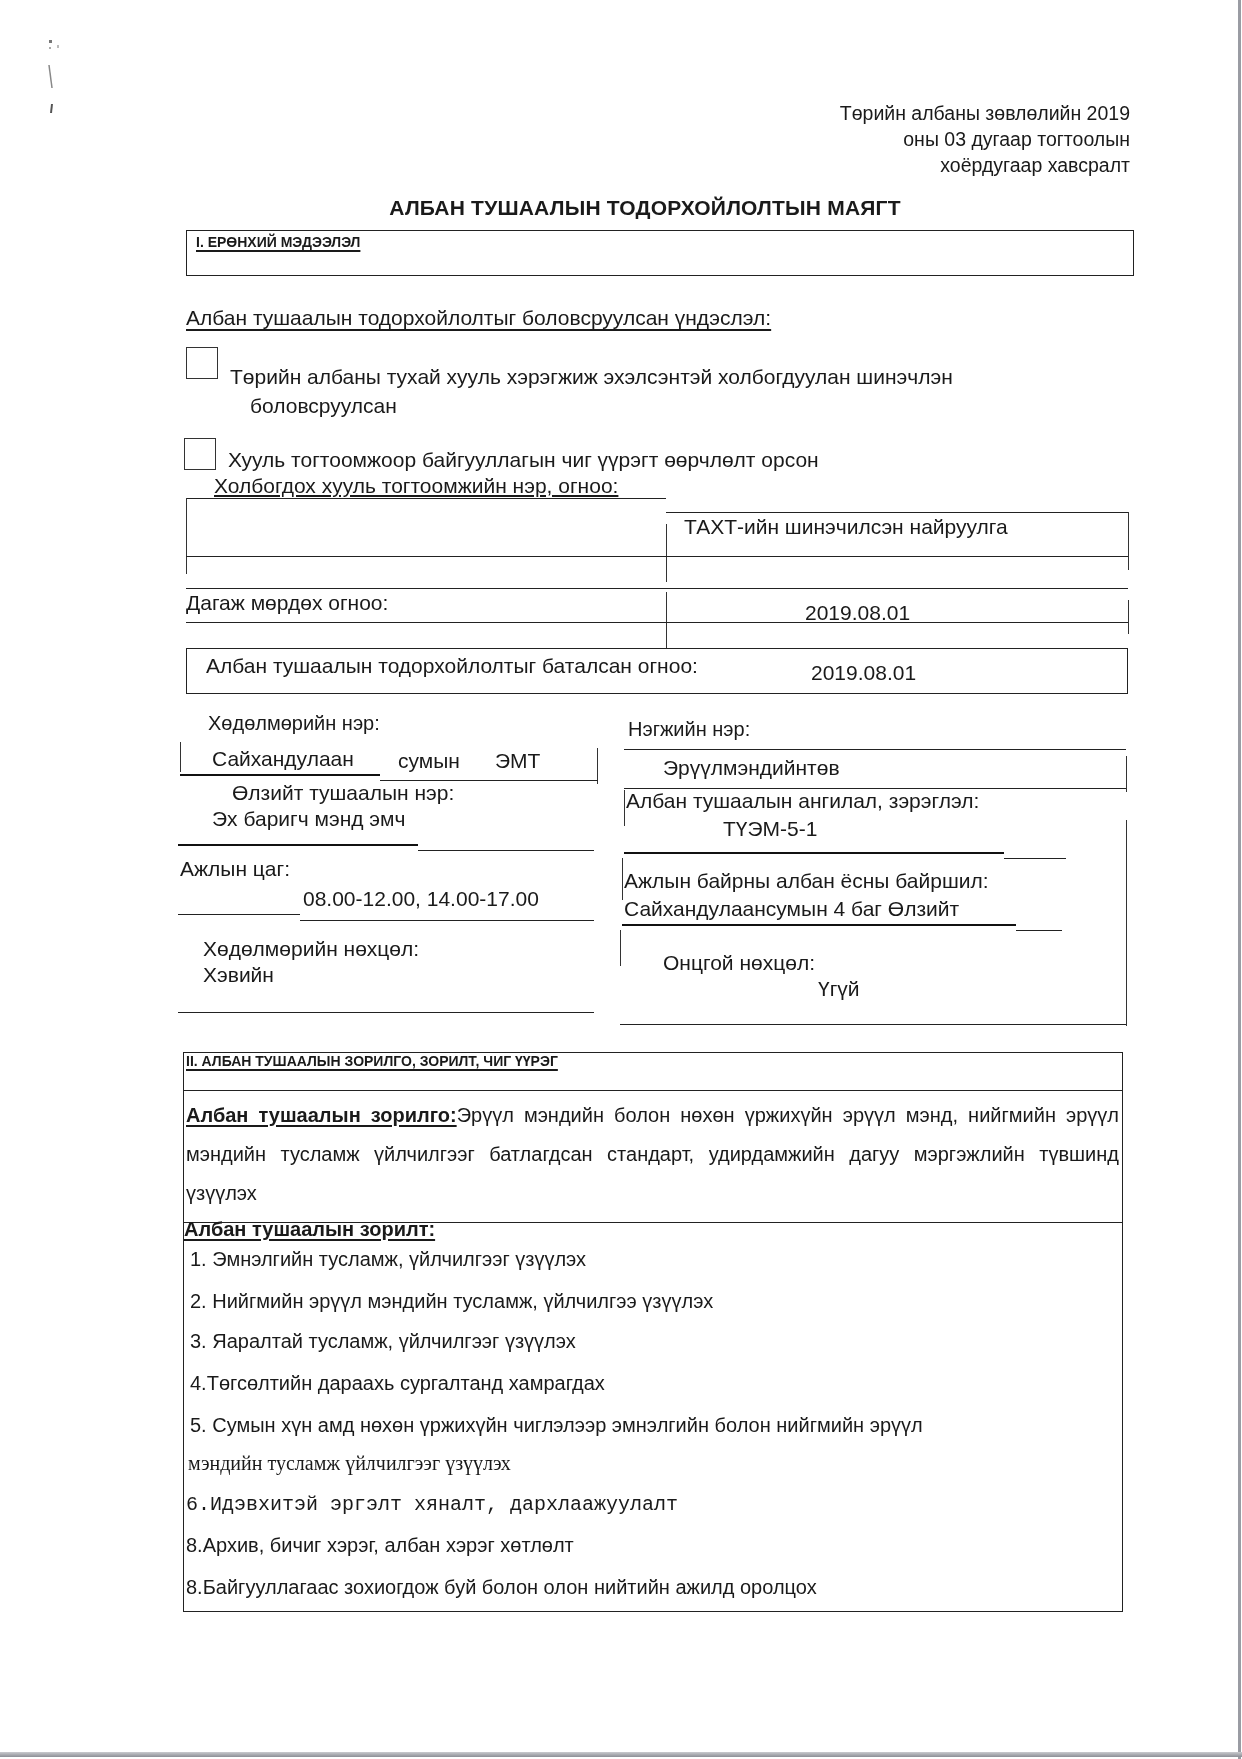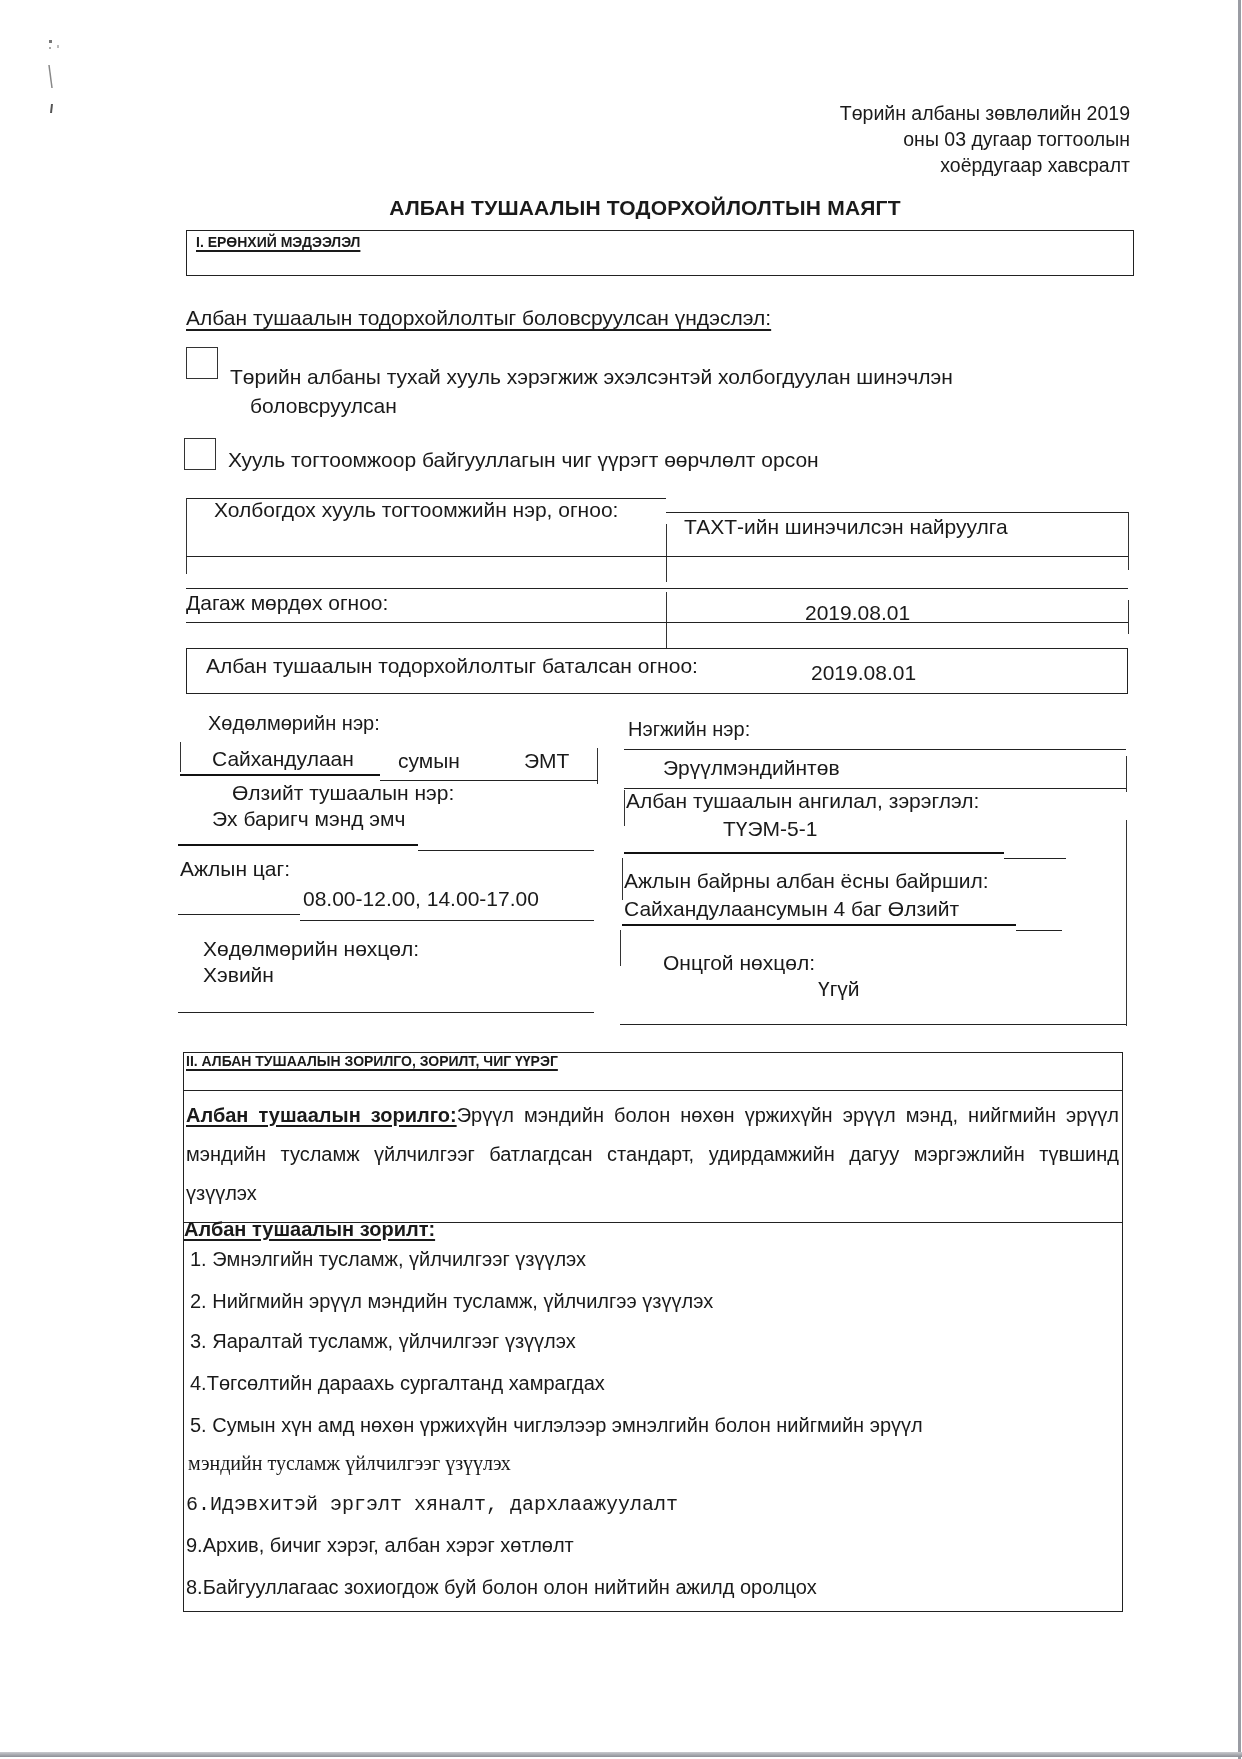--- a/index.html
+++ b/index.html
@@ -102,42 +102,42 @@
 
 <div class="checkbox" style="left:184px; top:438px;"></div>
 <div class="abs txt" style="left:228px; top:447px;">Хууль тогтоомжоор байгууллагын чиг үүрэгт өөрчлөлт орсон</div>
 
 <div class="hline" style="left:186px; top:498px; width:480px;"></div>
 <div class="hline" style="left:666px; top:512px; width:462px;"></div>
 <div class="vline" style="left:186px; top:498px; height:76px;"></div>
 <div class="vline" style="left:666px; top:524px; height:58px;"></div>
 <div class="vline" style="left:1128px; top:512px; height:58px;"></div>
 <div class="hline" style="left:186px; top:556px; width:942px;"></div>
-<div class="abs txt" style="left:214px; top:497px;">Холбогдох хууль тогтоомжийн нэр, огноо:</div>
+<div class="abs txt" style="left:214px; top:473px;text-decoration:underline;">Холбогдох хууль тогтоомжийн нэр, огноо:</div>
 <div class="abs txt" style="left:684px; top:514px;">ТАХТ-ийн шинэчилсэн найруулга</div>
 
 <div class="hline" style="left:186px; top:588px; width:942px;"></div>
 <div class="vline" style="left:1128px; top:600px; height:34px;"></div>
 <div class="vline" style="left:666px; top:592px; height:56px;"></div>
 <div class="hline" style="left:186px; top:622px; width:942px;"></div>
 <div class="abs txt" style="left:186px; top:590px;">Дагаж мөрдөх огноо:</div>
 <div class="abs txt" style="left:805px; top:600px;">2019.08.01</div>
 
 <div class="box" style="left:186px; top:648px; width:942px; height:46px;"></div>
 <div class="abs txt" style="left:206px; top:653px;">Албан тушаалын тодорхойлолтыг баталсан огноо:</div>
 <div class="abs txt" style="left:811px; top:660px;">2019.08.01</div>
 
 <div class="abs txt-sm" style="left:208px; top:710px;">Хөдөлмөрийн нэр:</div>
 <div class="vline" style="left:180px; top:742px; height:30px;"></div>
 <div class="vline" style="left:597px; top:748px; height:36px;"></div>
 <div class="hline-thick" style="left:180px; top:774px; width:200px;"></div>
 <div class="hline" style="left:380px; top:780px; width:218px;"></div>
 <div class="abs txt" style="left:212px; top:746px;">Сайхандулаан</div>
 <div class="abs txt" style="left:398px; top:748px;">сумын</div>
-<div class="abs txt" style="left:524px; top:748px;">ЭМТ</div>
+<div class="abs txt" style="left:495px; top:748px;">ЭМТ</div>
 
 <div class="abs txt" style="left:232px; top:780px;">Өлзийт тушаалын нэр:</div>
 <div class="abs txt" style="left:212px; top:806px;">Эх баригч мэнд эмч</div>
 <div class="hline-thick" style="left:178px; top:844px; width:240px;"></div>
 <div class="hline" style="left:418px; top:850px; width:176px;"></div>
 
 <div class="abs txt" style="left:180px; top:856px;">Ажлын цаг:</div>
 <div class="abs txt" style="left:303px; top:886px;">08.00-12.00,  14.00-17.00</div>
 <div class="hline" style="left:178px; top:914px; width:122px;"></div>
 <div class="hline" style="left:300px; top:920px; width:294px;"></div>
@@ -180,14 +180,14 @@
 <div class="hline" style="left:183px; top:1222px; width:940px;"></div>
 
 <div class="abs goal-label" style="left:184px; top:1218px; font-size:20px;">Албан тушаалын зорилт:</div>
 <div class="task-item" style="top:1248px;">1. Эмнэлгийн тусламж, үйлчилгээг үзүүлэх</div>
 <div class="task-item" style="top:1290px;">2. Нийгмийн эрүүл мэндийн тусламж, үйлчилгээ үзүүлэх</div>
 <div class="task-item" style="top:1330px;">3. Яаралтай тусламж, үйлчилгээг үзүүлэх</div>
 <div class="task-item" style="top:1372px;">4.Төгсөлтийн дараахь сургалтанд хамрагдах</div>
 <div class="task-item" style="top:1414px;">5. Сумын хүн амд нөхөн үржихүйн чиглэлээр эмнэлгийн болон нийгмийн эрүүл</div>
 <div class="task-item" style="top:1452px; left:188px;font-family:Liberation Serif, serif;">мэндийн тусламж үйлчилгээг үзүүлэх</div>
 <div class="task-item" style="top:1493px; left:186px;font-family:Liberation Mono, monospace;">6.Идэвхитэй эргэлт хяналт, дархлаажуулалт</div>
-<div class="task-item" style="top:1534px; left:186px;">9.Архив, бичиг хэрэг, албан хэрэг хөтлөлт</div>
+<div class="task-item" style="top:1534px; left:186px;">8.Архив, бичиг хэрэг, албан хэрэг хөтлөлт</div>
 <div class="task-item" style="top:1576px; left:186px;">8.Байгууллагаас зохиогдож буй болон олон нийтийн ажилд оролцох</div>
 
 </body></html>

